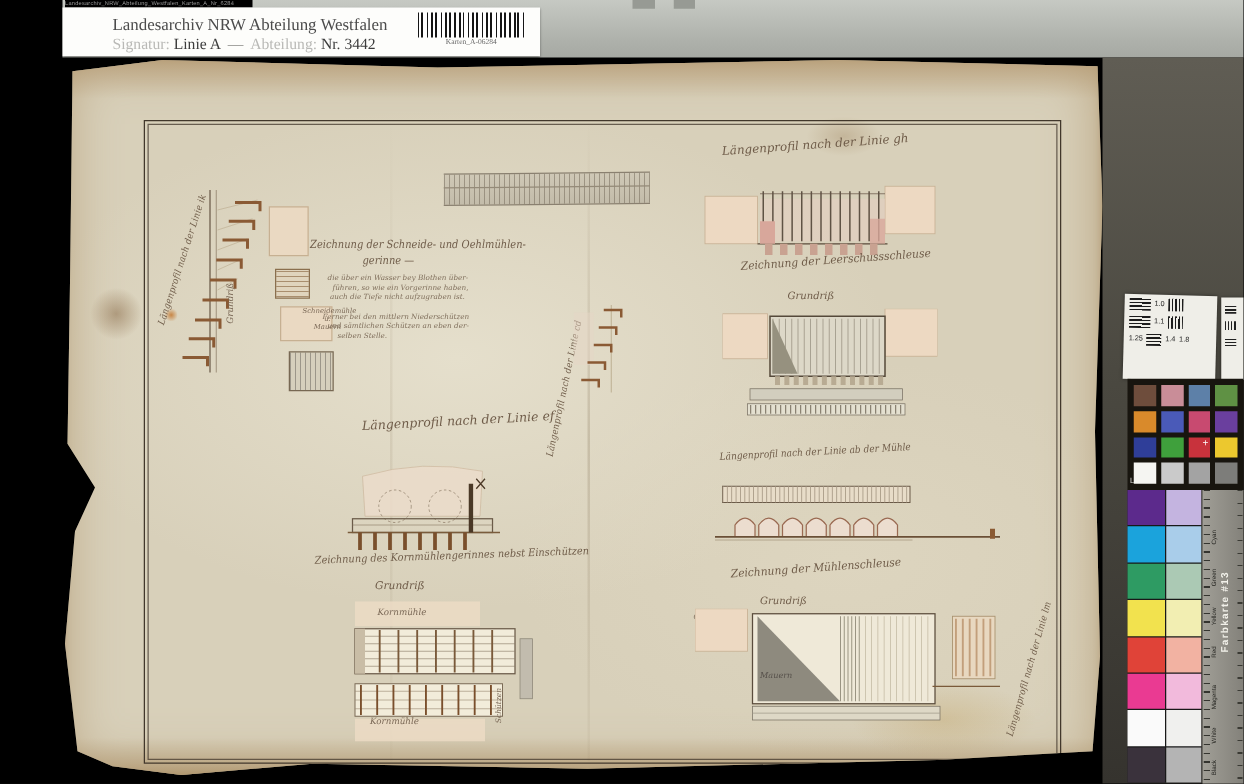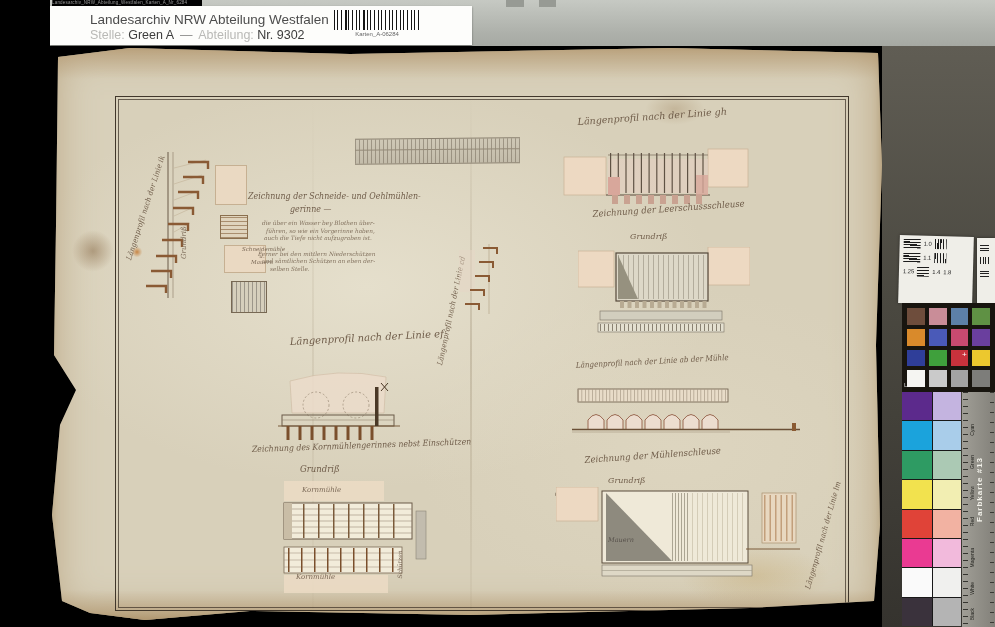--- a/index.html
+++ b/index.html
@@ -7,22 +7,22 @@
          font-family:"Liberation Sans",sans-serif;}
   
   .scan-band{position:absolute;left:50px;top:0;width:945px;height:46px;
     background:linear-gradient(#c6c9c3,#aeb1ab 70%,#a6a9a3);}
   .top-tab{position:absolute;top:0;height:7px;background:#979a94;}
   .file-strip{position:absolute;left:52px;top:0;width:150px;height:6px;overflow:hidden;
     font-size:4.5px;color:#9a9a9a;letter-spacing:.2px;line-height:6px;background:#000;}
   .right-panel{position:absolute;left:882px;top:46px;width:113px;height:581px;
     background:linear-gradient(#605d54,#4a4840 45%,#35332e);}
   
-  .header-card{position:absolute;left:50px;top:6px;width:422px;height:39px;background:#fdfdfb;
-    box-shadow:0 1px 2px rgba(0,0,0,.4);}
+  .header-card{position:absolute;left:50px;top:6px;width:382px;height:39px;background:#fdfdfb;
+    box-shadow:0 1px 2px rgba(0,0,0,.4);font-family:Liberation Serif, serif;}
   .hc-line1{position:absolute;left:40px;top:6px;font-size:13.5px;color:#4c4c4c;}
   .hc-line2{position:absolute;left:40px;top:22px;font-size:12.5px;color:#3c3c3c;}
   .hc-dim{color:#b9b9b6;}
   .hc-sep{color:#8a8a88;padding:0 3px;}
   .barcode{position:absolute;left:284px;top:4px;width:86px;height:20px;
     background:repeating-linear-gradient(90deg,#151515 0 1.5px,#fff 1.5px 3px,#151515 3px 4.5px,#fff 4.5px 7.5px,#151515 7.5px 8.5px,#fff 8.5px 11px);}
   .barcode-label{position:absolute;left:284px;top:25px;width:86px;text-align:center;font-size:6px;color:#666;}
   
   .paper{position:absolute;left:50px;top:45px;width:832px;height:575px;
     background:
@@ -272,25 +272,25 @@
       <line x1="190" y1="62" x2="244" y2="62" stroke="#7a5a3a" stroke-width="1"></line>
     </svg>
     <div class="hw hw-tiny" style="left:558px;top:492px;font-size:6.5px;color:#56504a;">Mauern</div>
 
     <div class="hw hw-cap rot" style="left:762px;top:536px;transform:rotate(-74deg) scaleX(.9);font-size:7.5px;">Längenprofil nach der Linie lm</div>
   </div>
 
   <div class="header-card">
     <div class="hc-line1">Landesarchiv NRW Abteilung Westfalen</div>
     <div class="hc-line2">
-      <span class="hc-dim">Stelle:</span>
-      <span>Green A</span>
+      <span class="hc-dim">Signatur:</span>
+      <span>Linie A</span>
       <span class="hc-sep">—</span>
       <span class="hc-dim">Abteilung:</span>
-      <span>Nr. 9302</span>
+      <span>Nr. 3442</span>
     </div>
     <div class="barcode"></div>
     <div class="barcode-label">Karten_A-06284</div>
   </div>
 
   <div style="position:absolute;left:882px;top:46px;width:113px;height:581px;">
 
     <div class="res-card">
       <div class="res-row">
         <span class="hbars"></span>

